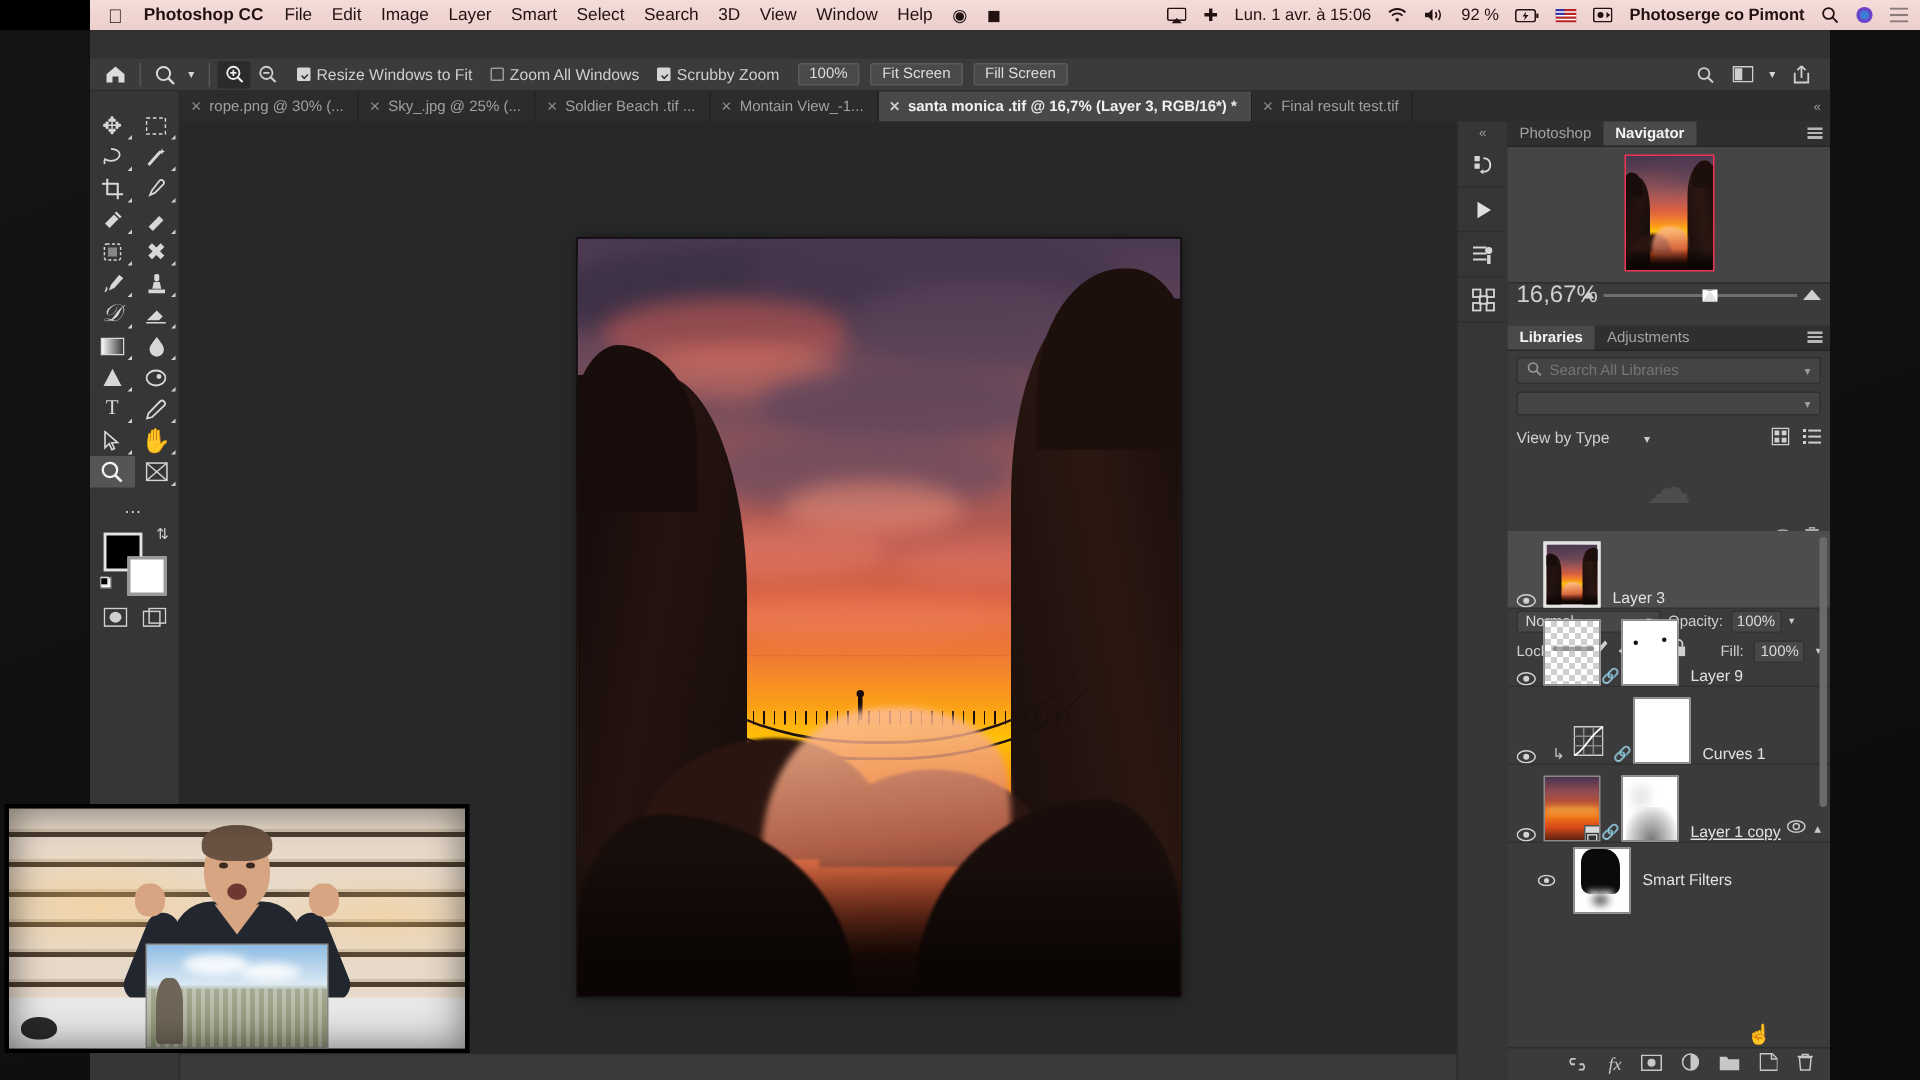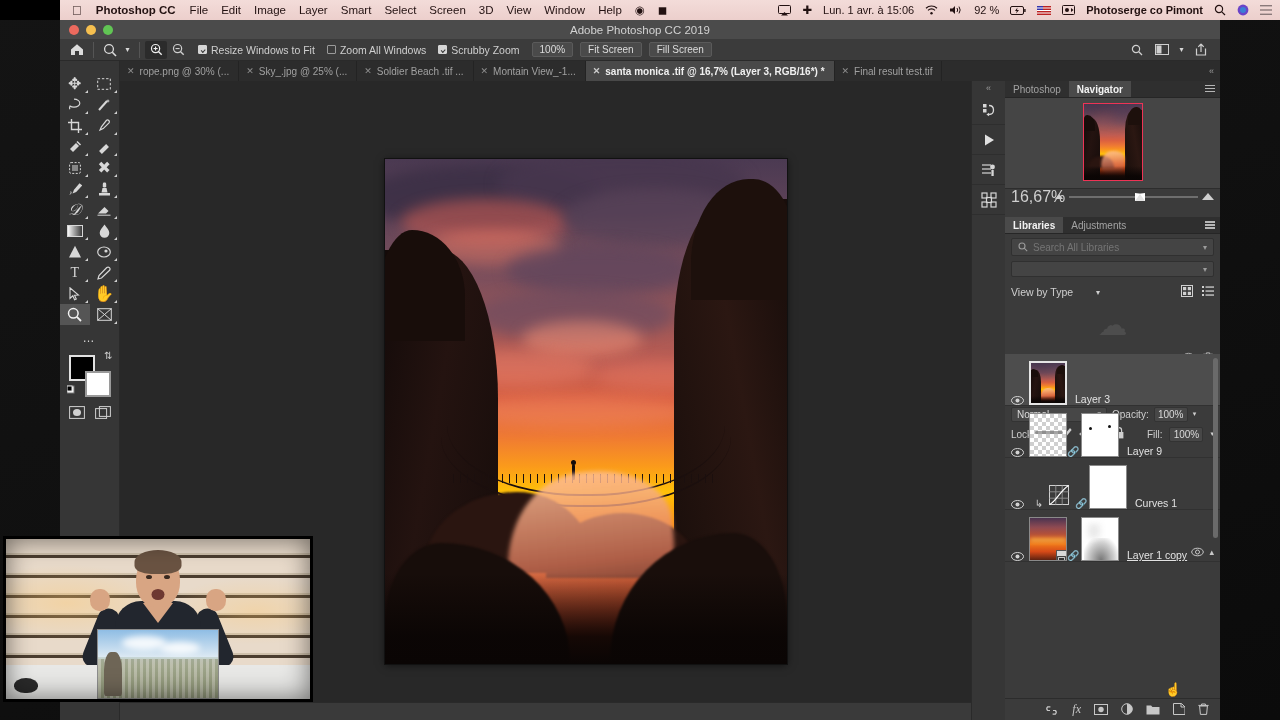--- a/index.html
+++ b/index.html
@@ -289,21 +289,21 @@
 
   <div class="macbar">
     <span class="apple"></span>
     <span class="appname">Photoshop CC</span>
     <span class="mi">File</span>
     <span class="mi">Edit</span>
     <span class="mi">Image</span>
     <span class="mi">Layer</span>
     <span class="mi">Smart</span>
     <span class="mi">Select</span>
-    <span class="mi">Screen</span>
+    <span class="mi">Search</span>
     <span class="mi">3D</span>
     <span class="mi">View</span>
     <span class="mi">Window</span>
     <span class="mi">Help</span>
     <span class="mi">◉</span>
     <span class="mi">◼</span>
 
     <div class="right">
       <span>
         <svg width="13" height="11" viewBox="0 0 13 11">
@@ -371,28 +371,20 @@
               <rect y="4.3" width="12" height="1.4"></rect>
               <rect y="8.6" width="12" height="1.4"></rect>
             </g>
           </svg>
       </span>
     </div>
   </div>
 
   <div class="pswin">
 
-    <div class="titlebar">
-      <div class="lights">
-        <div class="light l-red"></div>
-        <div class="light l-yel"></div>
-        <div class="light l-grn"></div>
-      </div>
-      <div class="wintitle">Adobe Photoshop CC 2019</div>
-    </div>
 
     <div class="optbar">
       <div class="icobtn" style="margin-left:6px">
         <svg width="14" height="13" viewBox="0 0 14 13">
             <path d="M1 6.5 7 1.3l6 5.2V12H9V8H5v4H1z" fill="#dcdcdc"></path>
           </svg>
       </div>
       <div class="sep"></div>
       <div class="icobtn">
         <svg width="14" height="14" viewBox="0 0 14 14">
@@ -1038,20 +1030,33 @@
               <span>
                 <svg width="13" height="10" viewBox="0 0 13 10">
                     <ellipse cx="6.5" cy="5" rx="5.8" ry="3.8" fill="none" stroke="#c9c9c9"></ellipse>
                     <circle cx="6.5" cy="5" r="2" fill="none" stroke="#c9c9c9"></circle>
                   </svg>
               </span>
               <span style="font-size:9px">▴</span>
             </span>
           </div>
 
+          <div class="subrow">
+            <span class="eye">
+              <svg width="12" height="8" viewBox="0 0 12 8">
+                  <ellipse cx="6" cy="4" rx="5.4" ry="3.4" fill="none" stroke="#d2d2d2"></ellipse>
+                  <circle cx="6" cy="4" r="1.7" fill="#d2d2d2"></circle>
+                </svg>
+            </span>
+            <div class="thumb" style="background:#fff;margin-left:6px">
+              <div style="position:absolute;left:4px;top:0;width:26px;height:30px;background:#0a0a0a;border-radius:30% 40% 18% 22%"></div>
+              <div style="position:absolute;left:9px;top:28px;width:16px;height:12px;background:radial-gradient(ellipse,#3a3a3a,#ffffff 72%);filter:blur(2px)"></div>
+            </div>
+            <span class="lname">Smart Filters</span>
+          </div>
 
         </div>
 
         <div class="vscroll">
             <div class="bar"></div>
           </div>
 
         <div class="layersfoot">
           <span>
             <svg width="15" height="9" viewBox="0 0 15 9">

